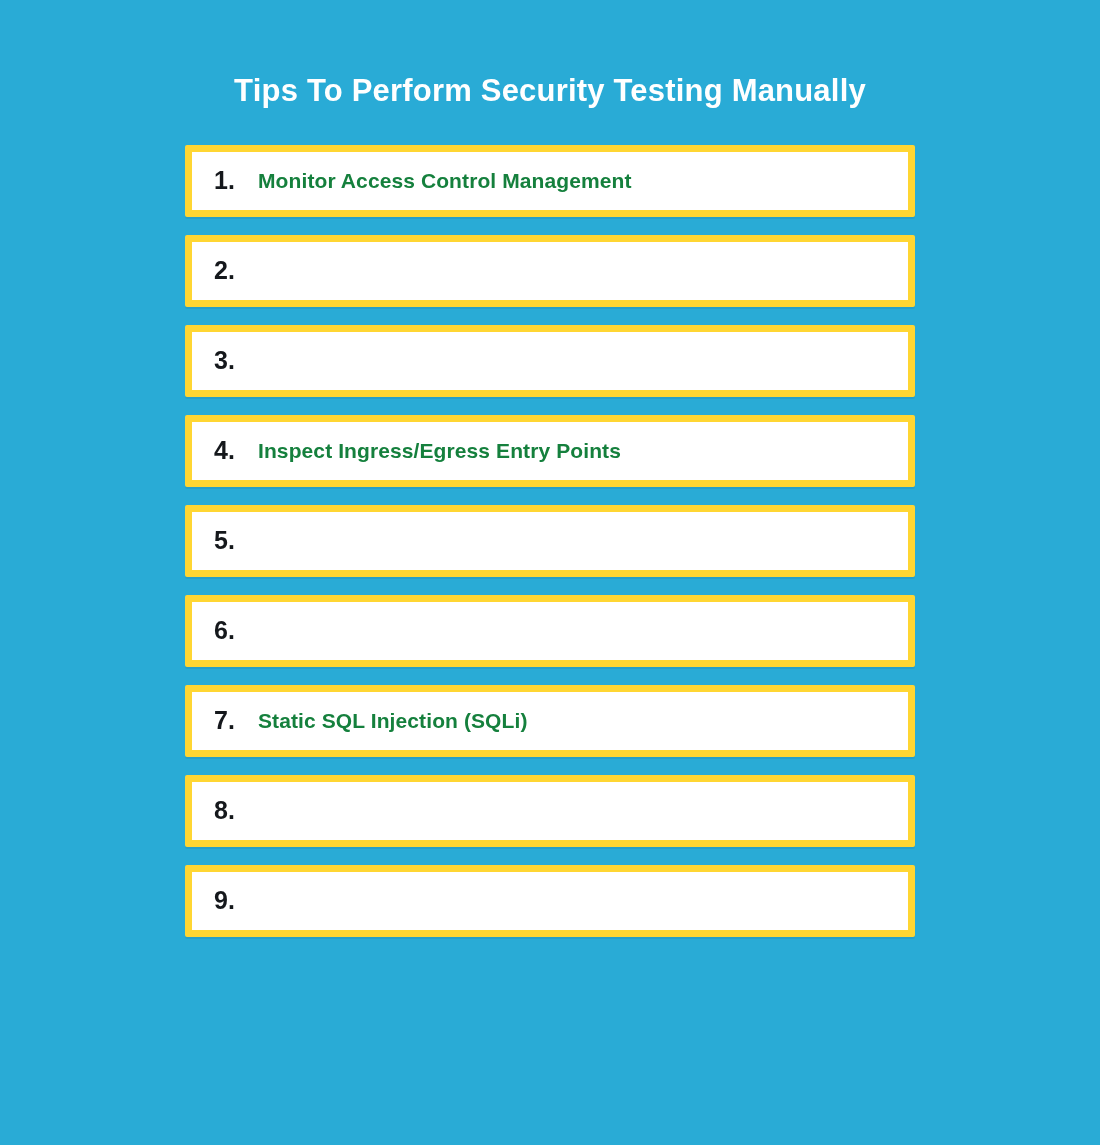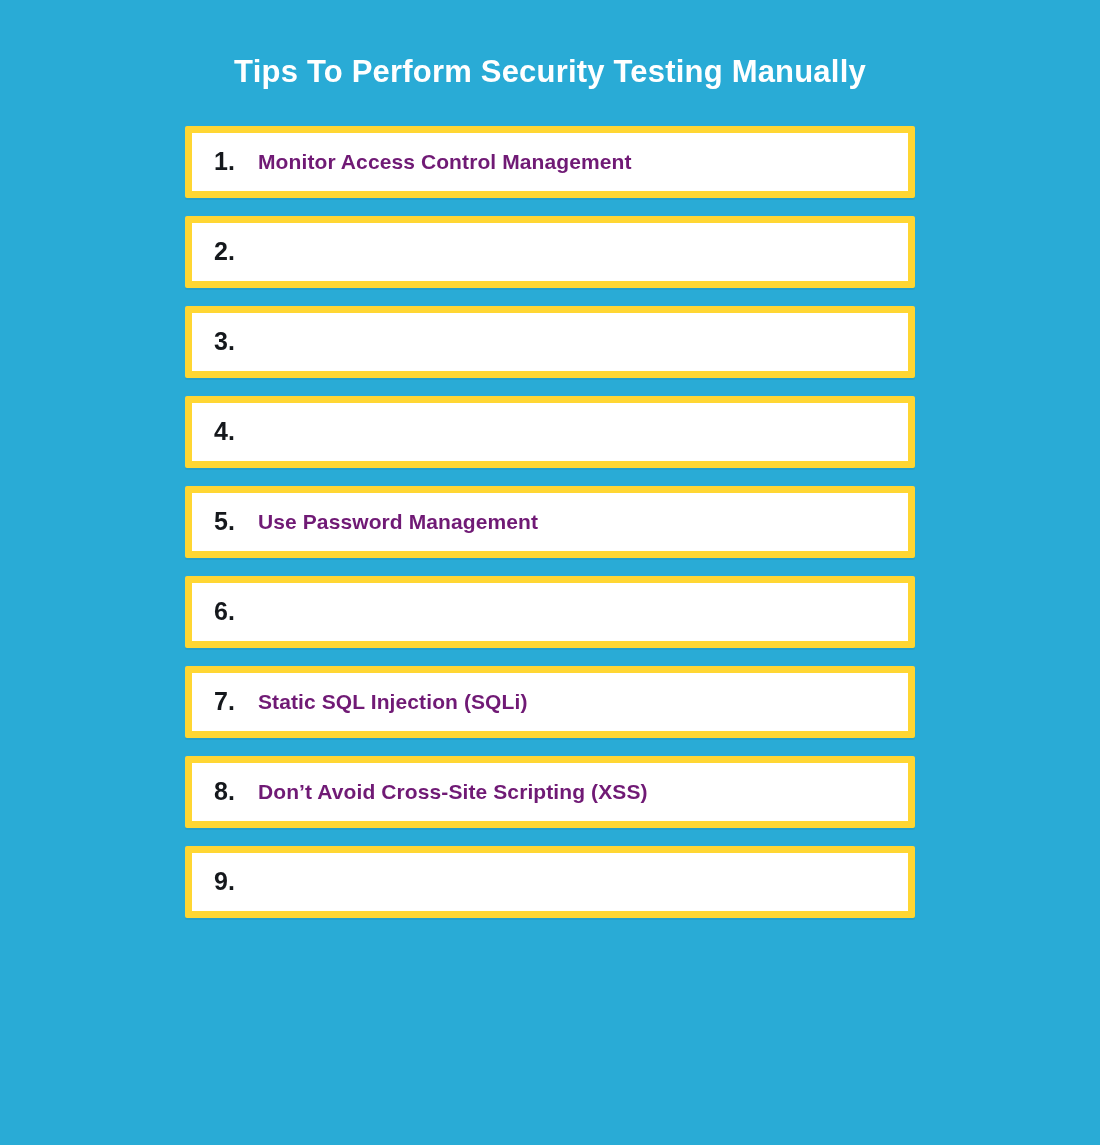--- a/index.html
+++ b/index.html
@@ -12,20 +12,21 @@
     background: #29ABD6;
     font-family: "Liberation Sans", sans-serif;
     overflow: hidden;
   }
   .poster {
     position: relative;
     width: 1100px;
     height: 957px;
     background: #29ABD6;
     box-sizing: border-box;
+    margin-top: 19px;
   }
   .title {
     margin: 0;
     padding: 52px 150px 0 150px;
     text-align: center;
     color: #FFFFFF;
     font-size: 31px;
     font-weight: bold;
     line-height: 1.32;
     letter-spacing: 0.2px;
@@ -54,21 +55,21 @@
     box-sizing: border-box;
   }
   .num {
     color: #15181C;
     font-size: 25px;
     font-weight: bold;
     min-width: 44px;
     flex: 0 0 auto;
   }
   .label {
-    color: #701a75;
+    color: #15803d;
     font-size: 21px;
     font-weight: bold;
     letter-spacing: 0.1px;
   }
 </style>
 </head>
 <body>
 
 <div class="poster">
 
@@ -91,47 +92,46 @@
 
     <li class="row">
       <div class="row-inner">
         <span class="num">3.</span>
       </div>
     </li>
 
     <li class="row">
       <div class="row-inner">
         <span class="num">4.</span>
+        <span class="label">Inspect Ingress/Egress Entry Points</span>
       </div>
     </li>
 
     <li class="row">
       <div class="row-inner">
         <span class="num">5.</span>
-        <span class="label">Use Password Management</span>
       </div>
     </li>
 
     <li class="row">
       <div class="row-inner">
         <span class="num">6.</span>
       </div>
     </li>
 
     <li class="row">
       <div class="row-inner">
         <span class="num">7.</span>
         <span class="label">Static SQL Injection (SQLi)</span>
       </div>
     </li>
 
     <li class="row">
       <div class="row-inner">
         <span class="num">8.</span>
-        <span class="label">Don’t Avoid Cross-Site Scripting (XSS)</span>
       </div>
     </li>
 
     <li class="row">
       <div class="row-inner">
         <span class="num">9.</span>
       </div>
     </li>
 
   </ul>

